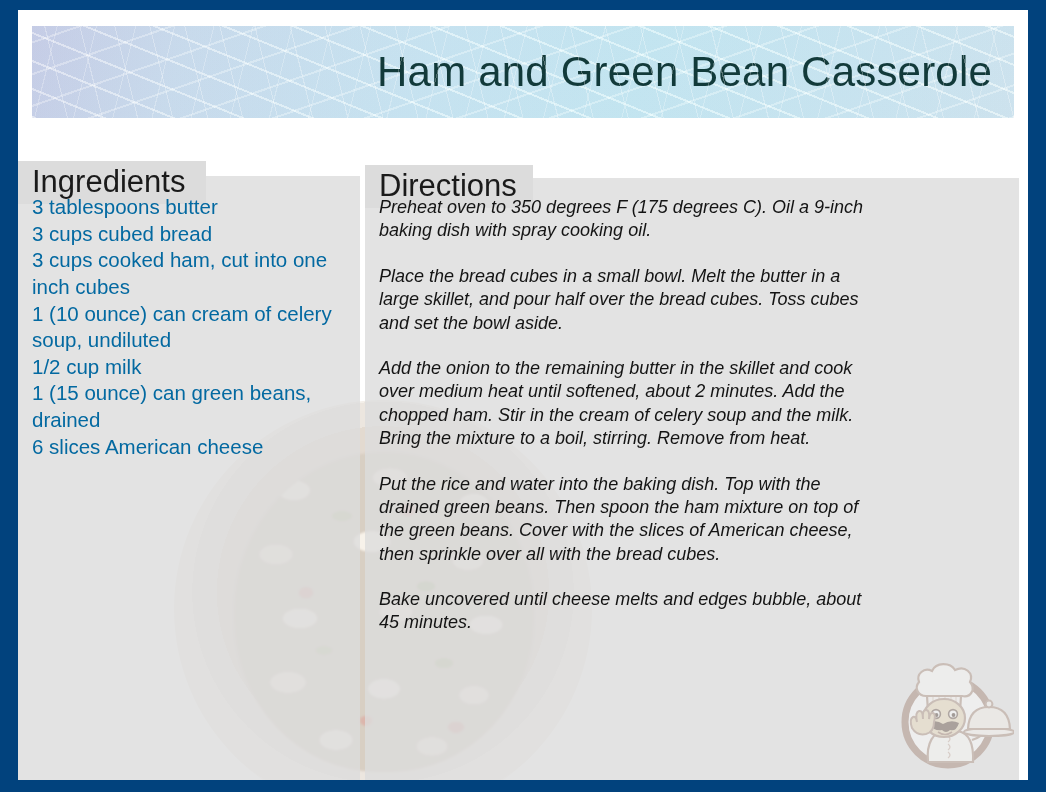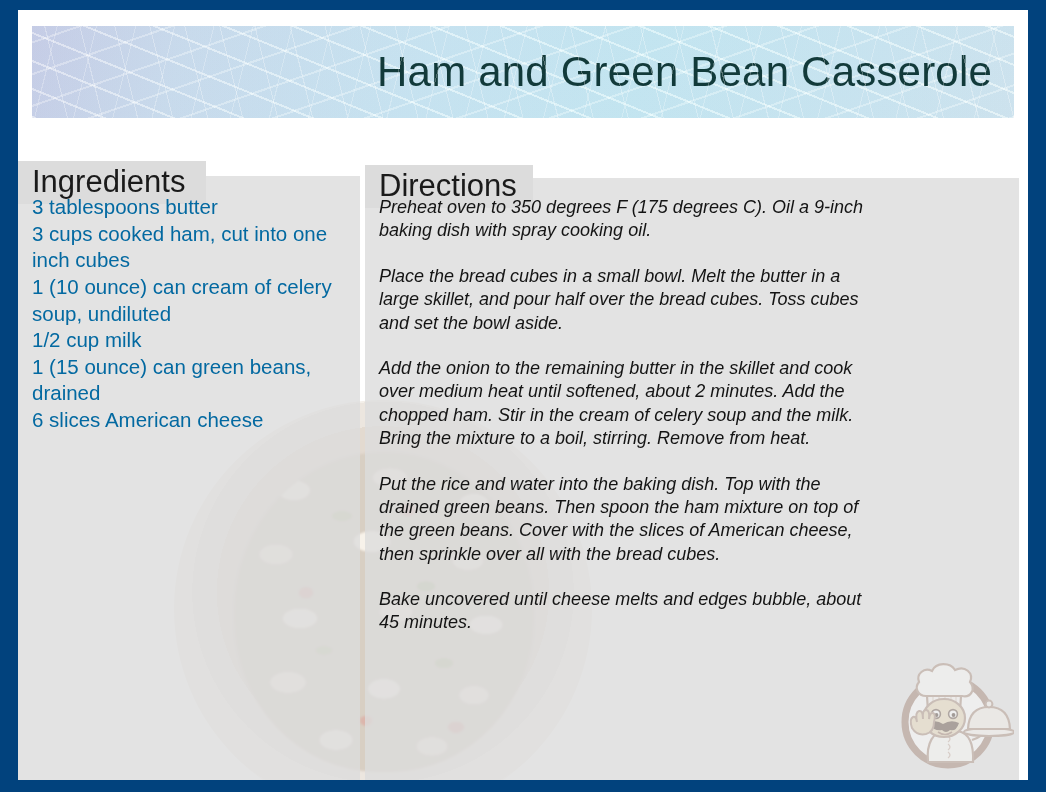--- a/index.html
+++ b/index.html
@@ -207,20 +207,21 @@
     <div id="banner">
       <div id="title">Ham and Green Bean Casserole</div>
     </div>
 
     <div class="col" id="col-ingredients">
       <div class="panel"></div>
       <div class="tab">Ingredients</div>
       <div class="panel-inner" style="padding-top:68px;">
         <ul id="ingredients-list">
           <li>3 tablespoons butter</li>
+          <li>3 cups cubed bread</li>
           <li>3 cups cooked ham, cut into one inch cubes</li>
           <li>1 (10 ounce) can cream of celery soup, undiluted</li>
           <li>1/2 cup milk</li>
           <li>1 (15 ounce) can green beans, drained</li>
           <li>6 slices American cheese</li>
         </ul>
       </div>
     </div>
 
     <div class="col" id="col-directions">

